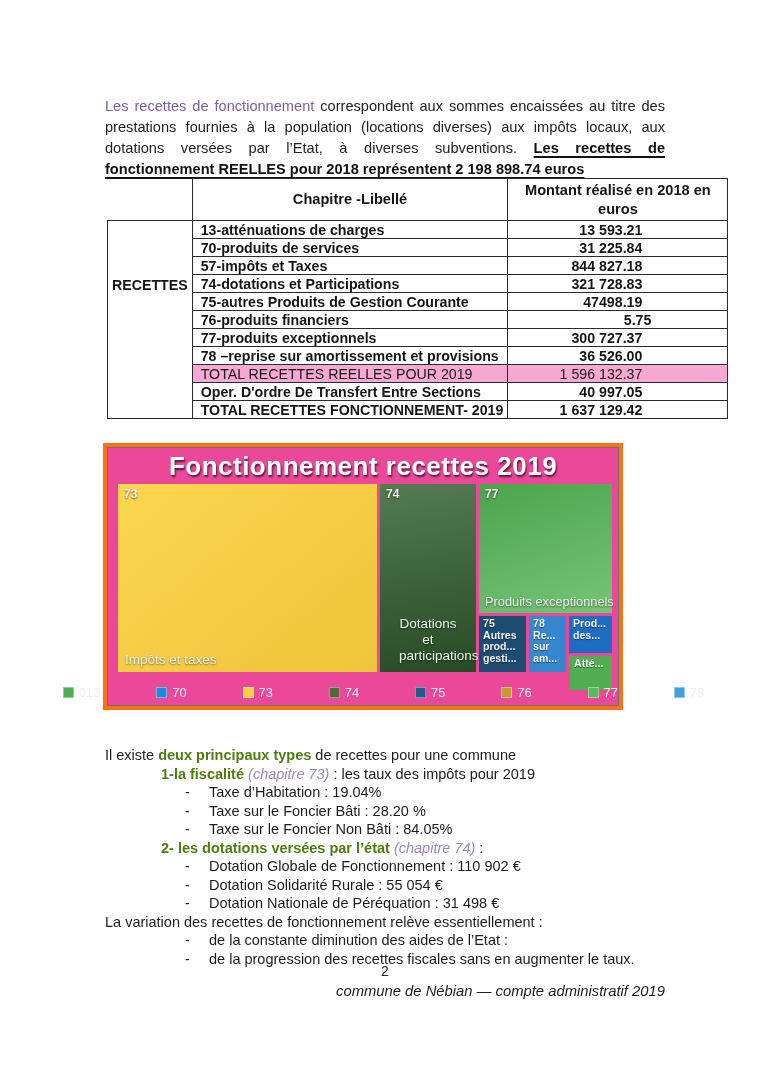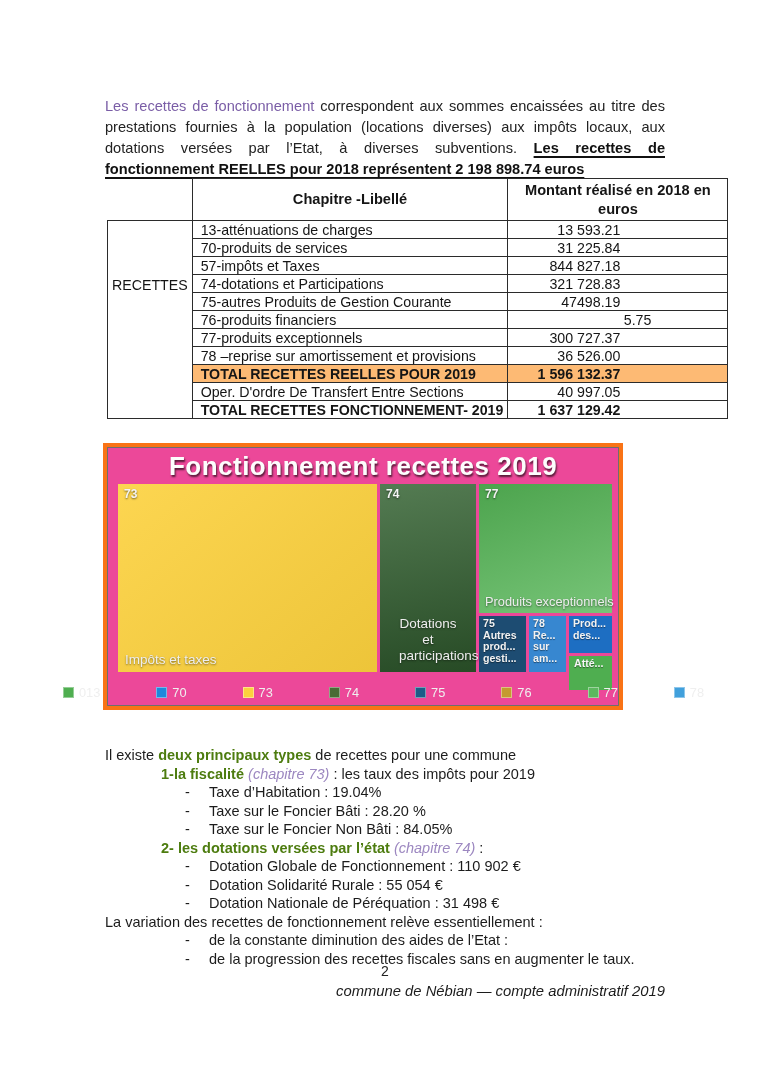--- a/index.html
+++ b/index.html
@@ -12,28 +12,28 @@
   .intro {
     position:absolute; left:105px; top:96px; width:560px; margin:0;
     font-size:14.6px; line-height:21px; text-align:justify; color:#222;
   }
   .purple { color:#7a5da6; }
   .bu { font-weight:bold; text-decoration:underline; text-decoration-thickness:1.5px; text-underline-offset:2.5px; color:#111; }
 
   
   table.budget { position:absolute; left:107px; top:178px; border-collapse:collapse; table-layout:fixed; }
   .budget col.w1 { width:78px; } .budget col.w2 { width:305px; } .budget col.w3 { width:220px; }
-  .budget td, .budget th { border:1.5px solid #2b2b2b; box-sizing:border-box; height:18px; padding:0 4px; font-size:14.2px; color:#151515; overflow:hidden; white-space:nowrap; }
+  .budget td, .budget th { border:1.5px solid #2b2b2b; box-sizing:border-box; height:18px; padding:0 4px; font-size:14.2px; color:#151515; overflow:hidden; white-space:nowrap;font-weight:bold; }
   .budget tr.hdr td.blank { border:none; background:transparent; }
   .budget th.h { height:42px; font-weight:bold; text-align:center; font-size:14.6px; vertical-align:middle; white-space:normal; line-height:19px; }
   .budget td.rowhead { text-align:center; vertical-align:middle; padding-bottom:70px; font-size:14.2px; }
   .budget td.lbl { text-align:left; padding-left:8px; }
-  .budget td.amt { text-align:right; padding-right:107px; }
+  .budget td.amt { text-align:right; padding-right:85px; }
   .budget td.amt-mid { padding-right:76px; }
-  .budget tr.hl td.lbl, .budget tr.hl td.amt { background:#fdba74; font-weight:bold; }
+  .budget tr.hl td.lbl, .budget tr.hl td.amt { background:#f9a8d4; font-weight:normal; }
   .budget tr.hl td.amt { position:relative; }
   .budget tr.hl td.amt::after { content:""; position:absolute; left:100%; top:-1.5px; bottom:-1.5px; width:9px; background:#f3a7c6; }
   .budget tr.tot td { font-weight:bold; }
 
   
   .chart {
     position:absolute; left:103px; top:443px; width:520px; height:267px;
     background:#ec4899; box-sizing:border-box; border:4px solid #f97316;
     box-shadow: inset 0 0 0 1px #6e6e6e;
   }

